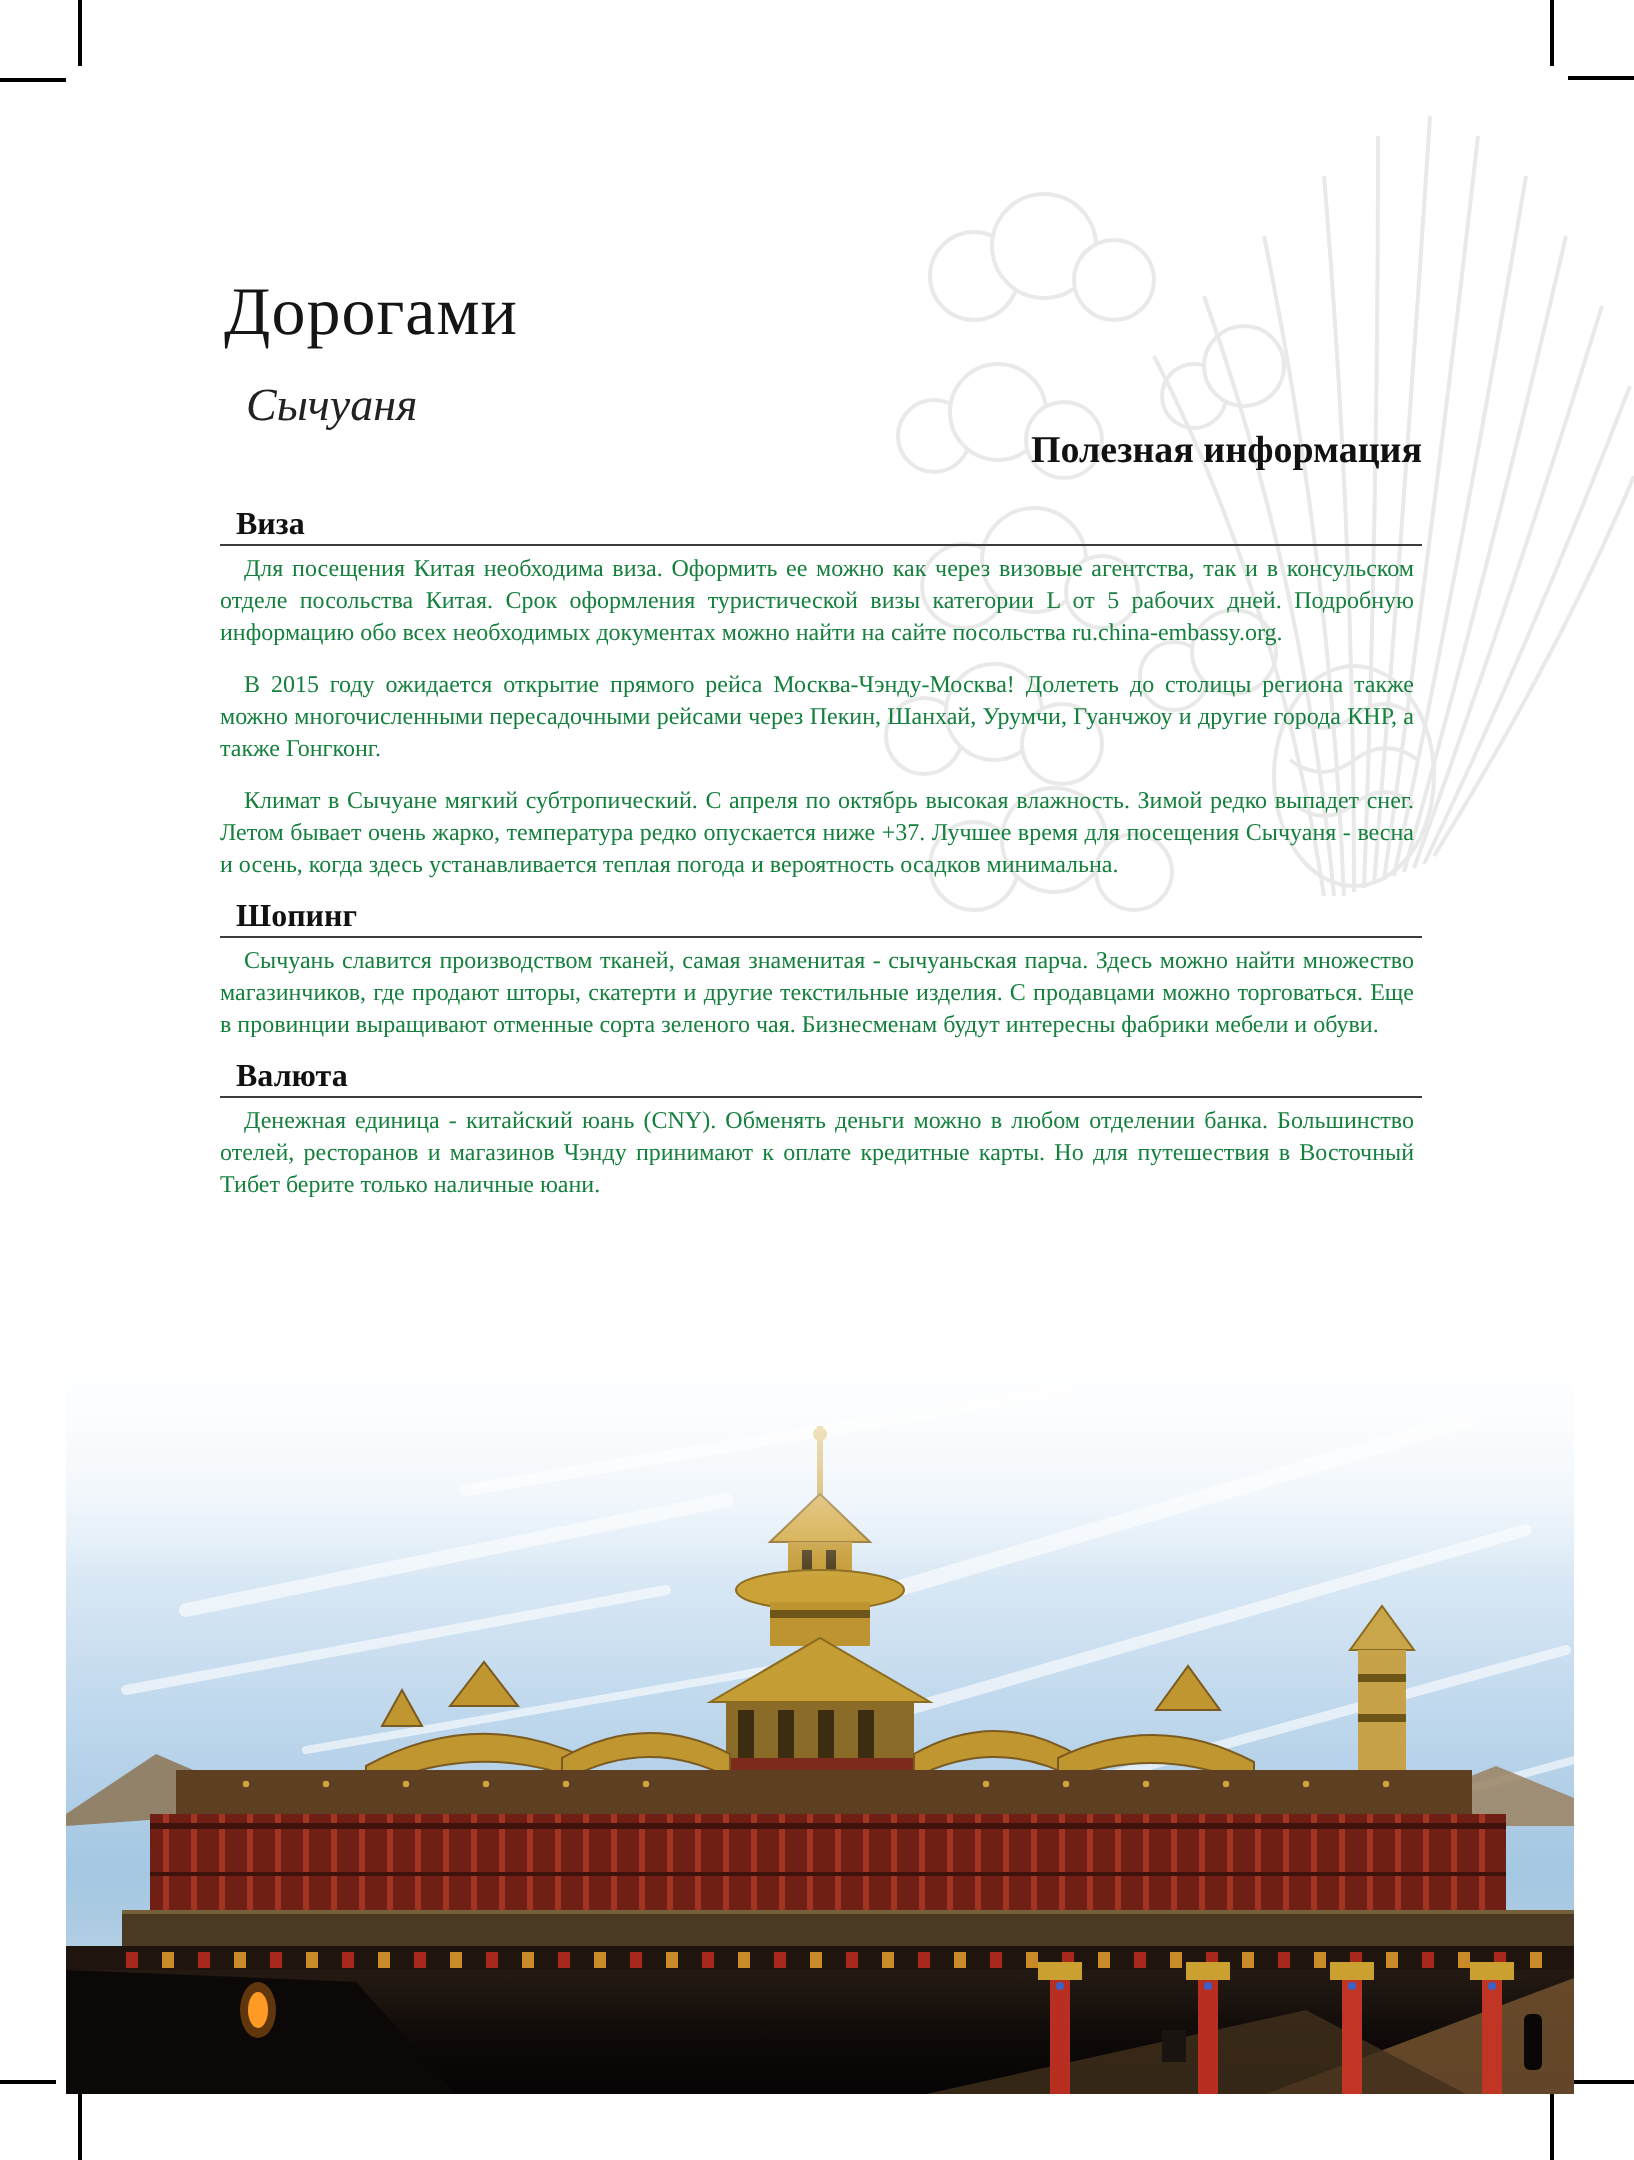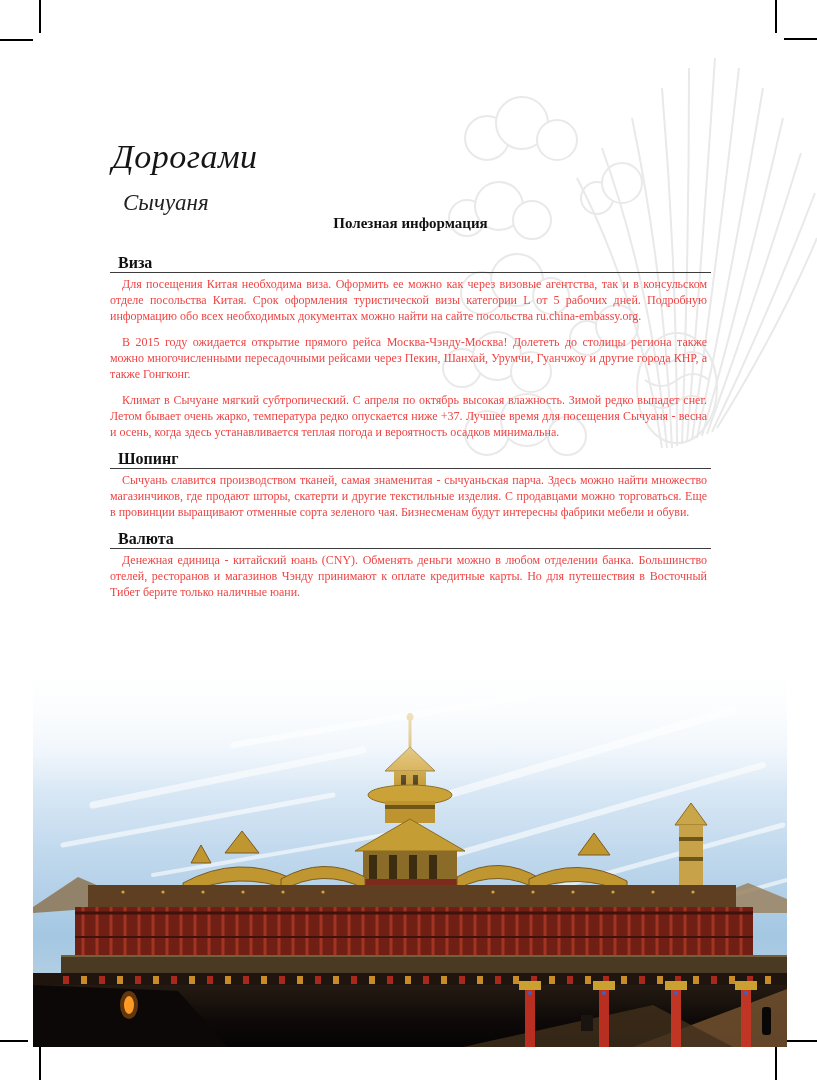--- a/index.html
+++ b/index.html
@@ -10,39 +10,39 @@
   }
   
   .crop{position:absolute;background:#000;}
   .crop.h{height:2px;}
   .crop.v{width:2px;}
   
   .watermark{position:absolute;top:28px;right:0;width:390px;height:430px;z-index:0;pointer-events:none;}
   
   .doc-title{
     position:absolute;left:112px;top:138px;z-index:2;
-    font-size:34px;font-weight:400;letter-spacing:.5px;color:#151515;font-style:italic;
+    font-size:34px;font-weight:400;letter-spacing:.5px;color:#151515;
   }
   .doc-subtitle{
     position:absolute;left:112px;top:190px;z-index:2;
     font-size:23px;font-style:italic;color:#222;margin-left:11px;
   }
   .info-heading{
     position:absolute;left:110px;top:215px;width:601px;z-index:2;
-    text-align:center;font-size:15px;font-weight:bold;color:#111;
+    text-align:right;font-size:19px;font-weight:bold;color:#111;
   }
   
   .sections{position:absolute;left:110px;top:254px;width:601px;z-index:2;}
   .section{margin-bottom:10px;}
   .section-heading{
     font-size:16px;font-weight:bold;color:#111;
     padding:0 0 1px 8px;border-bottom:1px solid #3c3c3c;line-height:17px;
   }
   .section-body{
-    margin:3px 4px 0 0;font-size:12px;line-height:16px;color:#ef4444;
+    margin:3px 4px 0 0;font-size:12px;line-height:16px;color:#15803d;
     text-align:justify;text-indent:12px;
   }
   
   .photo{
     position:absolute;left:33px;top:655px;width:754px;height:392px;z-index:1;
   }
   .photo svg{display:block;}
 </style>
 </head>
 <body>

